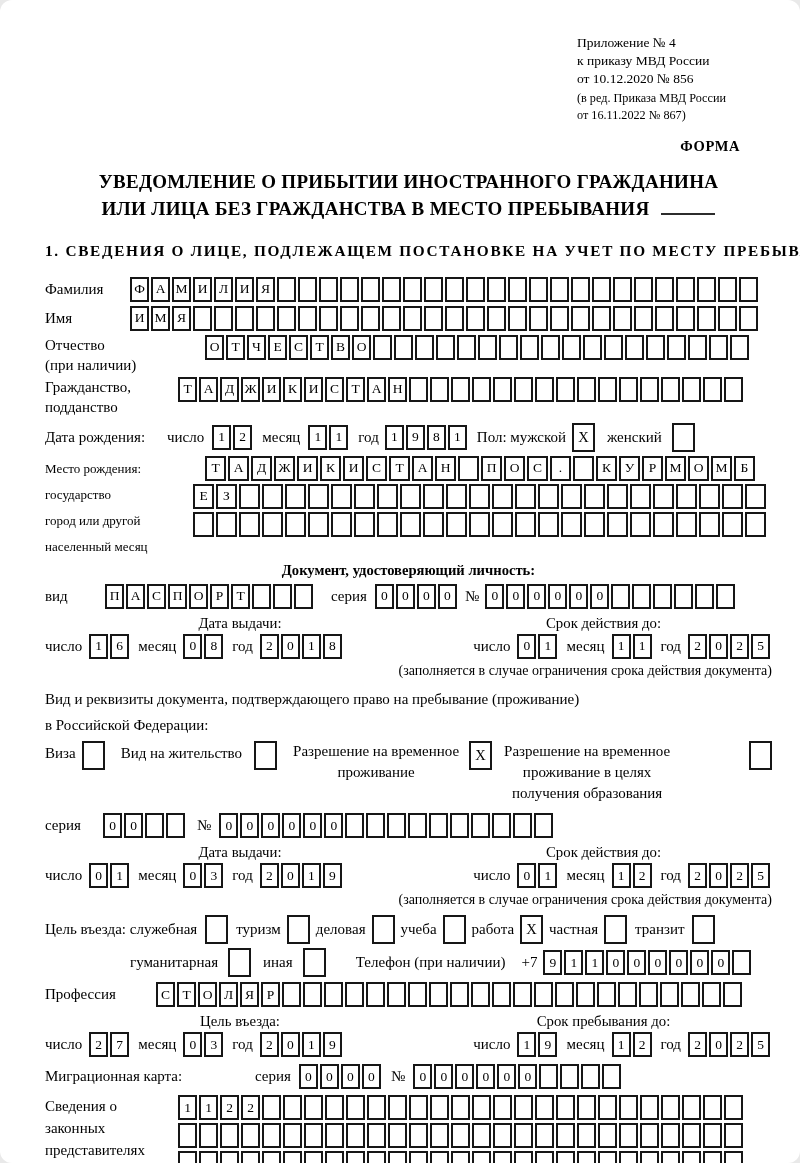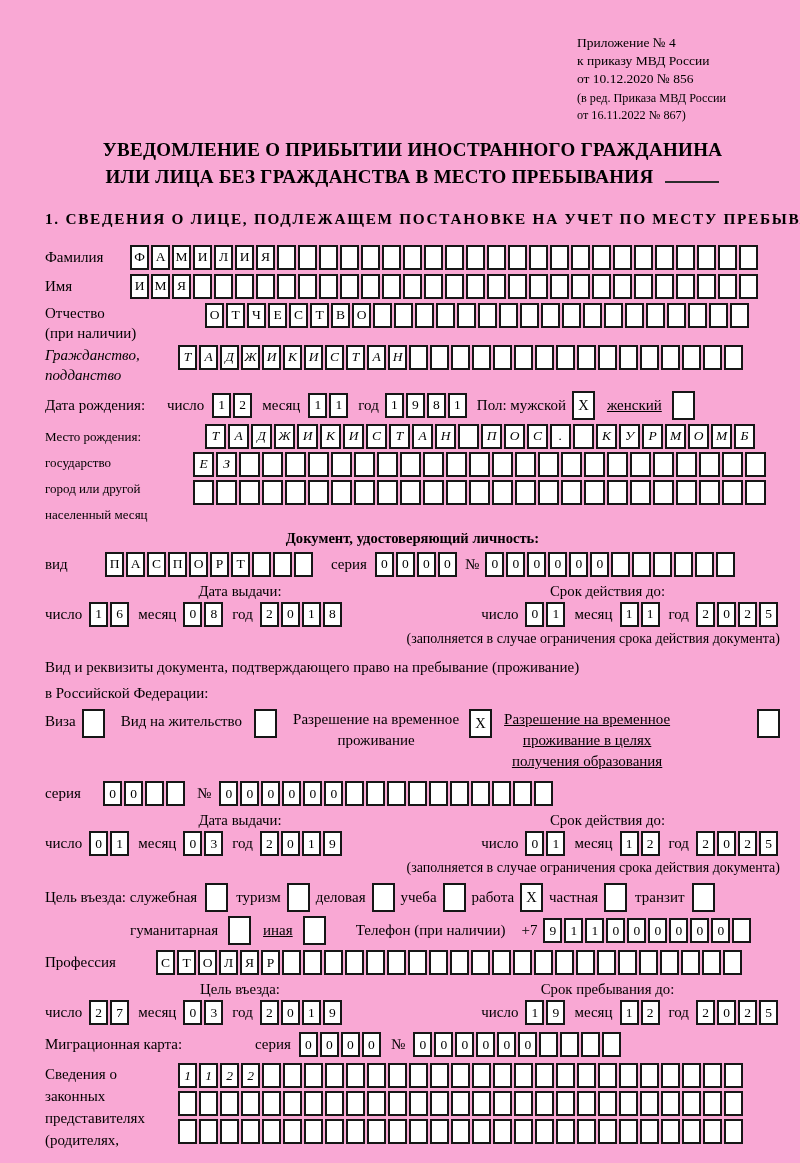--- a/index.html
+++ b/index.html
@@ -1,20 +1,20 @@
 <!DOCTYPE html>
 <html lang="ru"><head>
 <meta charset="utf-8">
 <style>
   html,body{margin:0;padding:0;background:#e9e9e9;}
   .page{
     position:relative;width:800px;height:1163px;margin:0 auto;
-    background:#f9a8d4;color:#000;
+    background:#ffffff;color:#000;
     font-family:"Liberation Serif","DejaVu Serif",serif;
-    box-sizing:border-box;padding:34px 20px 0 45px;overflow:hidden;
+    box-sizing:border-box;padding:34px 28px 0 45px;overflow:hidden;border-radius:12px;
   }
   .hdr{margin-left:532px;font-size:13.5px;line-height:1.32;}
   .hdr-small{font-size:12.2px;margin-top:3px;line-height:1.32;}
   .forma{font-weight:700;text-align:right;padding-right:32px;margin-top:15px;font-size:14.5px;letter-spacing:.6px;}
   .title{margin-top:13px;text-align:center;font-weight:700;font-size:19px;line-height:1.45;letter-spacing:.3px;}
   .uline{display:inline-block;width:54px;border-bottom:2px solid #2c2c2c;height:13px;margin-left:12px;}
   .sec1{margin-top:19px;margin-bottom:17px;font-weight:700;font-size:15.3px;letter-spacing:1.7px;white-space:nowrap;}
   .frow{display:flex;align-items:center;margin-bottom:4px;}
   .frow.top{align-items:flex-start;}
   .lb{font-size:15px;flex:none;}
@@ -31,38 +31,39 @@
         justify-content:center;font-size:14.5px;background:#fff;}
   .dgroup{display:flex;align-items:center;gap:7px;flex:none;}
   .dlrow{display:flex;margin-top:6px;margin-bottom:2px;}
   .dl{font-size:14.8px;}
   .dl-left{width:390px;text-align:center;}
   .dl-right{flex:1;text-align:center;}
   .note-r{text-align:right;font-size:14px;margin:2px 0 7px 0;}
   .para{font-size:15px;line-height:1.75;}
   .opt-block{text-align:center;font-size:15px;line-height:21px;}
   .gap6{margin-left:6px;} .gap8{margin-left:8px;} .gap10{margin-left:10px;}
-  .gap12{margin-left:12px;text-decoration:underline;} .gap16{margin-left:16px;} .gap30{margin-left:30px;}
+  .gap12{margin-left:12px;} .gap16{margin-left:16px;} .gap30{margin-left:30px;}
   .bp-labels{font-size:13px;line-height:26px;width:160px;flex:none;}
   .rep-labels{font-size:15px;line-height:22px;width:133px;flex:none;}
-  .mb2{margin-bottom:2px;font-family:Liberation Serif, serif;} .mb3{margin-bottom:3px;font-style:italic;}
+  .mb2{margin-bottom:2px;font-family:Liberation Serif, serif;} .mb3{margin-bottom:3px;}
   .between{justify-content:space-between;}
 </style>
 </head>
 <body>
 
 <div class="page">
 
   <div class="hdr">
     <div>Приложение № 4</div>
     <div>к приказу МВД России</div>
     <div>от 10.12.2020 № 856</div>
     <div class="hdr-small">(в ред. Приказа МВД России</div>
     <div class="hdr-small" style="margin-top:0">от 16.11.2022 № 867)</div>
   </div>
+  <div class="forma">ФОРМА</div>
 
   <div class="title">
     <div>УВЕДОМЛЕНИЕ О ПРИБЫТИИ ИНОСТРАННОГО ГРАЖДАНИНА</div>
     <div><span>ИЛИ ЛИЦА БЕЗ ГРАЖДАНСТВА В МЕСТО ПРЕБЫВАНИЯ</span><span class="uline"></span></div>
   </div>
 
   <div class="sec1">1. СВЕДЕНИЯ О ЛИЦЕ, ПОДЛЕЖАЩЕМ ПОСТАНОВКЕ НА УЧЕТ ПО МЕСТУ ПРЕБЫВАНИЯ</div>
 
   <div class="frow">
     <span class="lb lw85">Фамилия</span>

